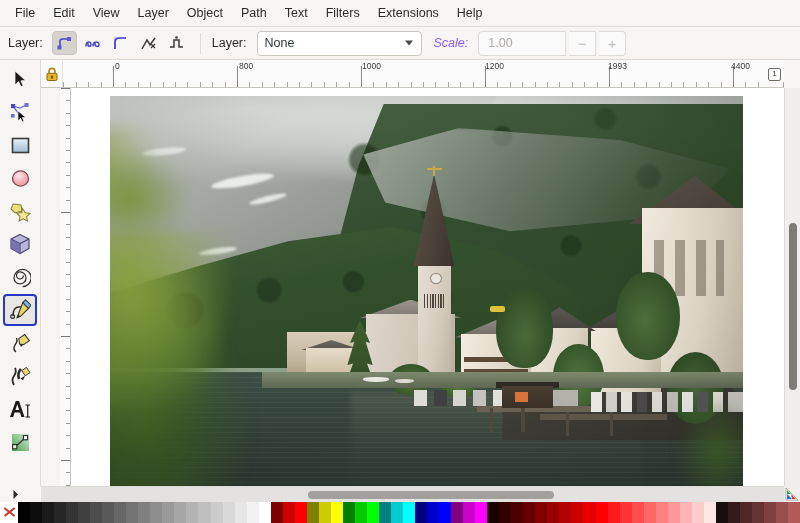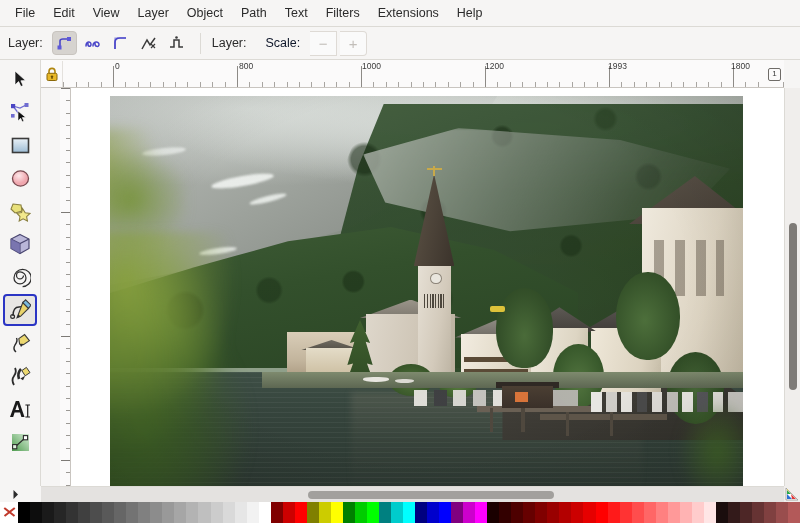--- a/index.html
+++ b/index.html
@@ -23,21 +23,21 @@
     white-space:nowrap; cursor:default; line-height:15px;
   }
 
   
   .toolopts {
     position:absolute; left:0; top:27px; width:800px; height:33px;
     background:#f6f5f4; border-bottom:1px solid #dcdad5;
     display:flex; align-items:center; padding:0 6px; gap:3px;
   }
   .lbl { font-size:12.5px; color:#2b2b2b; white-space:nowrap; }
-  .lbl.dim { color:#0f172a; }
+  .lbl.dim { color:#8b5cf6;font-style:italic; }
   .modebtn {
     width:25px; height:24px; border-radius:4px;
     display:flex; align-items:center; justify-content:center;
     border:1px solid transparent; cursor:pointer;
   }
   .modebtn.active { background:#d6d3cf; border-color:#c8c4bf; }
   .sep { width:1px; height:21px; background:#dcdad5; margin:0 8px; }
 
   .combo {
     width:165px; height:25px; background:#ffffff;
@@ -498,22 +498,29 @@
     <div class="modebtn">
       <svg width="17" height="17" viewBox="0 0 17 17">
         <path d="M2 12 L6 12 L6 5 L11 5 L11 12 L15 12" fill="none" stroke="#3a3a3a" stroke-width="1.5"></path>
         <circle cx="8.5" cy="2.5" r="1.3" fill="#3a3a3a"></circle>
       </svg>
     </div>
 
     <div class="sep"></div>
 
     <span class="lbl" style="margin-right:7px;">Layer:</span>
+    <div class="combo">
+      <span>None</span>
+      <span class="caret"></span>
+    </div>
 
     <span class="lbl dim" style="margin:0 7px 0 9px;">Scale:</span>
+    <div class="spinbox">
+      <span>1.00</span>
+    </div>
     <div class="stepbtn">
       <span>−</span>
     </div>
     <div class="stepbtn last">
       <span>+</span>
     </div>
   </div>
 
   <div class="toolbox">
 
@@ -692,21 +699,21 @@
       <div class="tick major" style="left: 692px;"></div>
       <div class="tick minor" style="left: 704.4px;"></div>
       <div class="tick minor" style="left: 716.8px;"></div>
       <div class="tick minor" style="left: 729.2px;"></div>
       <div class="tick minor" style="left: 741.6px;"></div>
       <div class="num" style="left: 72px;">0</div>
       <div class="num" style="left: 196px;">800</div>
       <div class="num" style="left: 319px;">1000</div>
       <div class="num" style="left: 442px;">1200</div>
       <div class="num" style="left: 565px;">1993</div>
-      <div class="num" style="left: 688px;">1800</div>
+      <div class="num" style="left: 688px;">4400</div>
     </div>
   <div class="lockbtn">
     <svg width="14" height="15" viewBox="0 0 14 15">
       <path d="M4 6.6 L4 4.4 A3 3 0 0 1 10 4.4 L10 6.6" fill="none" stroke="#b0860f" stroke-width="1.6"></path>
       <rect x="2" y="6.3" width="10" height="7.2" rx="1.3" fill="#e8b828" stroke="#8a6708" stroke-width="1"></rect>
       <circle cx="7" cy="9.6" r="1.2" fill="#6b4f05"></circle>
       <rect x="6.4" y="9.6" width="1.2" height="2.4" fill="#6b4f05"></rect>
     </svg>
   </div>
   <div class="pagebadge">

